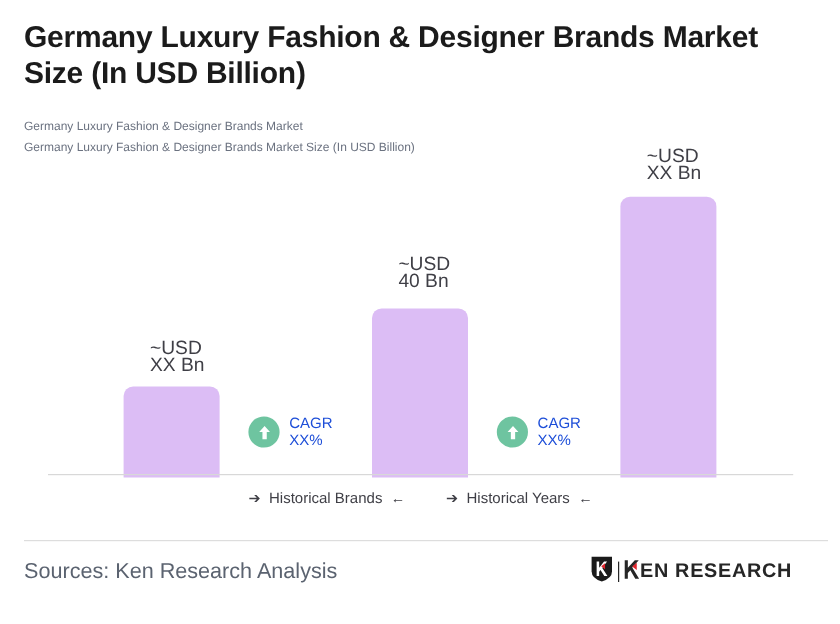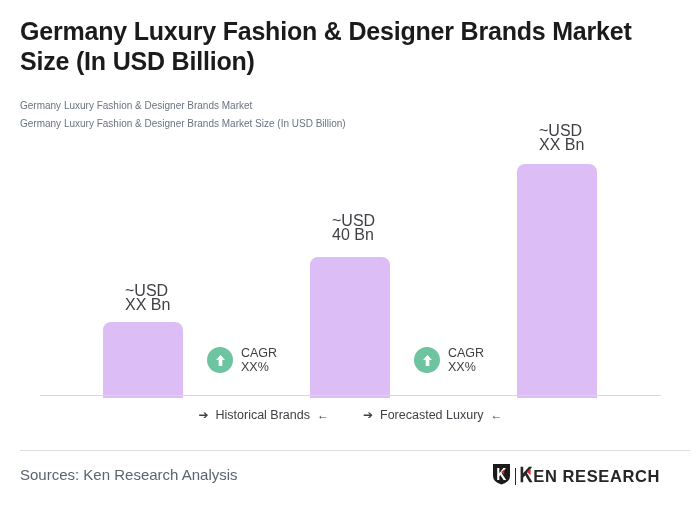--- a/index.html
+++ b/index.html
@@ -87,21 +87,21 @@
     border-radius: 50%;
     background: #6ec4a0;
     display: flex;
     align-items: center;
     justify-content: center;
     flex: 0 0 auto;
   }
   .cagr-text {
     font-size: 12.5px;
     line-height: 14px;
-    color: #404040;
+    color: #1d4ed8;
     white-space: pre-line;
   }
 
   
   .periods {
     position: absolute;
     left: 40px;
     top: 408px;
     width: 621px;
     display: flex;
@@ -128,21 +128,21 @@
     left: 20px;
     top: 450px;
     width: 670px;
     height: 1px;
     background: #dddddd;
   }
   .sources {
     position: absolute;
     left: 20px;
     top: 466px;
-    font-size: 15px;
+    font-size: 18px;
     color: #5b6370;
   }
   .logo {
     position: absolute;
     right: 40px;
     top: 463px;
     display: flex;
     align-items: center;
     gap: 4px;
   }
@@ -212,21 +212,21 @@
     <div class="baseline"></div>
 
     <div class="periods">
       <div class="period">
         <span class="arrow">➔</span>
         <span>Historical Brands</span>
         <span class="arrow">←</span>
       </div>
       <div class="period">
         <span class="arrow">➔</span>
-        <span>Forecasted Luxury</span>
+        <span>Historical Years</span>
         <span class="arrow">←</span>
       </div>
     </div>
   </div>
 
   <div class="footer-rule"></div>
   <div class="sources">Sources: Ken Research Analysis</div>
 
   <div class="logo">
     <span class="logo-mark">

